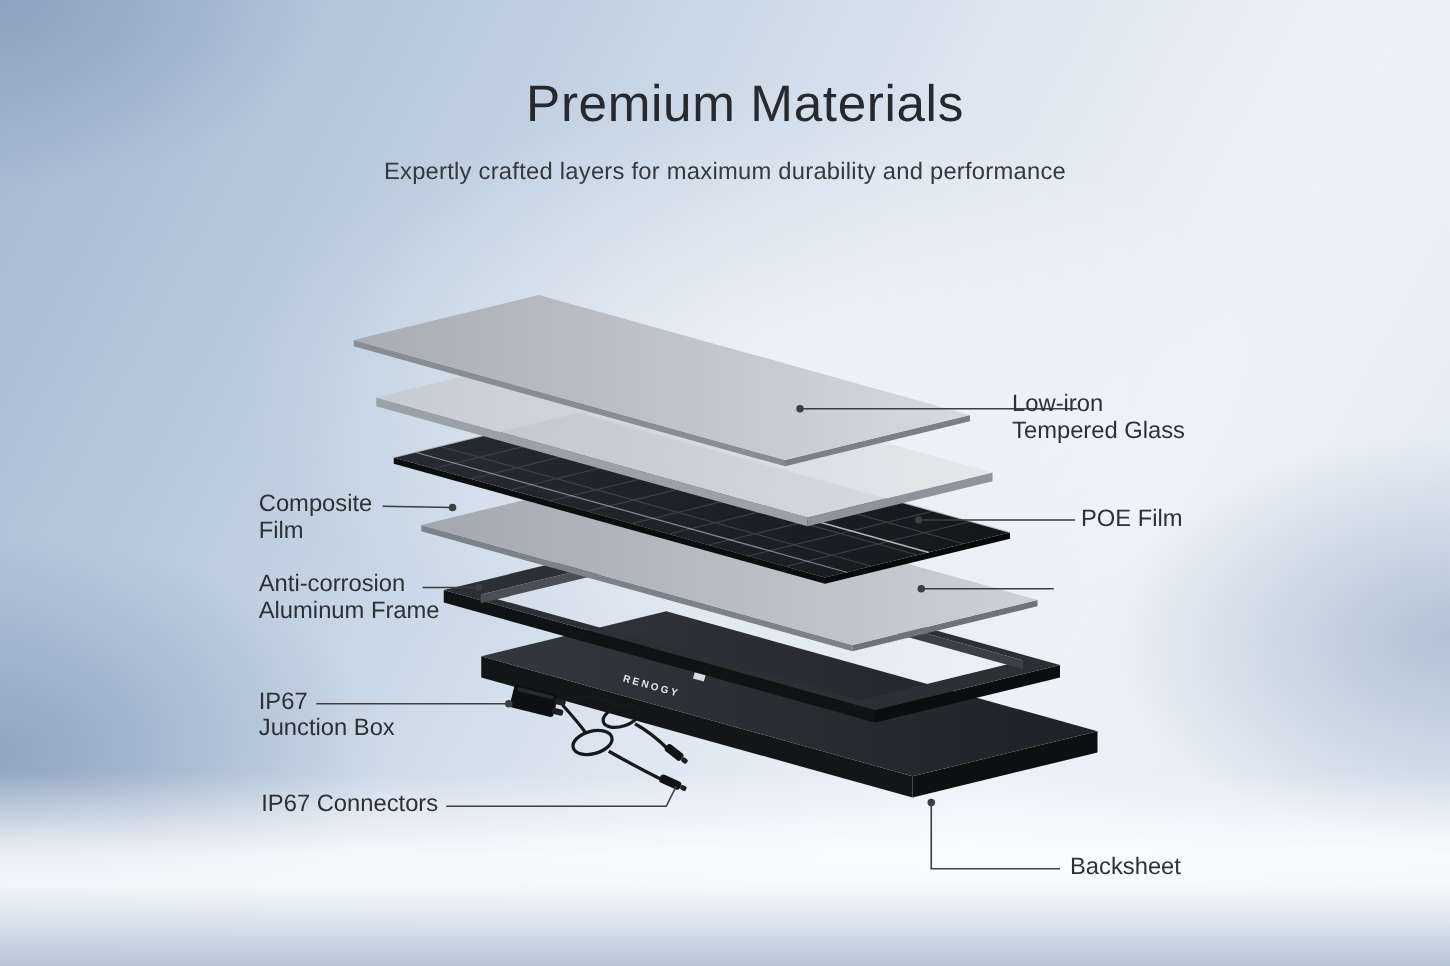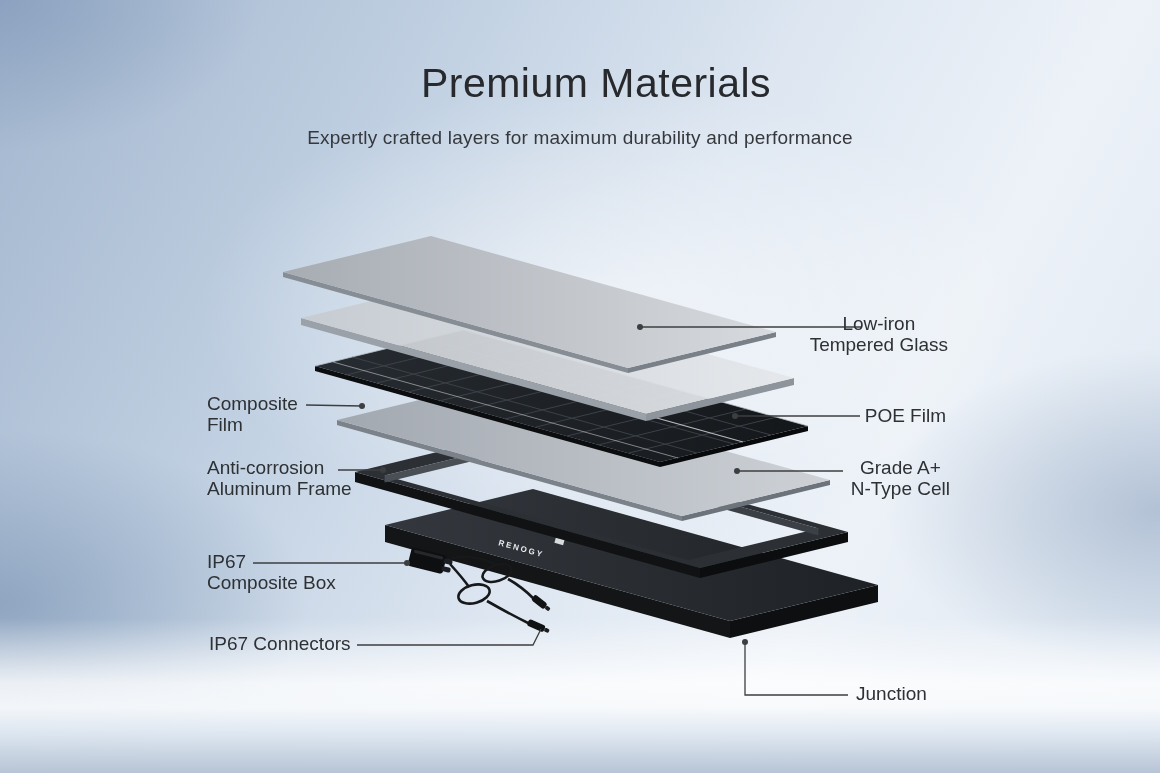--- a/index.html
+++ b/index.html
@@ -26,21 +26,21 @@
   }
   .hdr-sub{
     position:absolute;top:127px;left:0;width:100%;text-align:center;
     font-size:19px;font-weight:400;color:#35383c;letter-spacing:0.2px;
   }
   .label{
     position:absolute;
     font-size:19px;line-height:20.5px;color:#2e3134;
     white-space:pre-line;
   }
-  .lr{text-align:center;}
+  .lr{text-align:left;}
   svg.diagram{position:absolute;left:0;top:0;}
 </style>
 </head>
 <body>
 
 <div class="stage">
 
   <div class="haze"></div>
 
   <div class="hdr-title">Premium Materials</div>
@@ -172,24 +172,22 @@
       <circle cx="745" cy="642" r="3"></circle>
       <circle cx="362" cy="406" r="3"></circle>
       <circle cx="383" cy="470" r="3"></circle>
       <circle cx="407" cy="563" r="3"></circle>
     </g>
   </svg>
 
   <div class="label lr" style="top:314px; right:212px;">Low-iron
 Tempered Glass</div>
   <div class="label" style="top:406px; right:214px; text-align:left;">POE Film</div>
-  <div class="label lr" style="top:458px; right:210px;">Grade A+
-N-Type Cell</div>
-  <div class="label" style="top:684px; left:856px;">Junction</div>
+  <div class="label" style="top:684px; left:856px;">Backsheet</div>
   <div class="label" style="top:394px; left:207px;">Composite
 Film</div>
   <div class="label" style="top:458px; left:207px;">Anti-corrosion
 Aluminum Frame</div>
   <div class="label" style="top:552px; left:207px;">IP67
-Composite Box</div>
+Junction Box</div>
   <div class="label" style="top:634px; left:209px;text-align:center;">IP67 Connectors</div>
 
 </div>
 
 </body></html>

